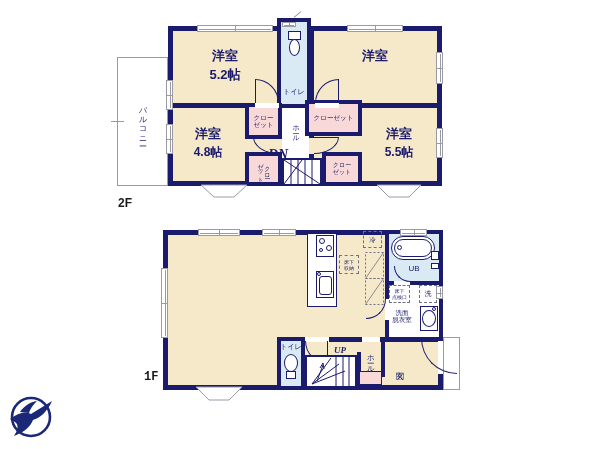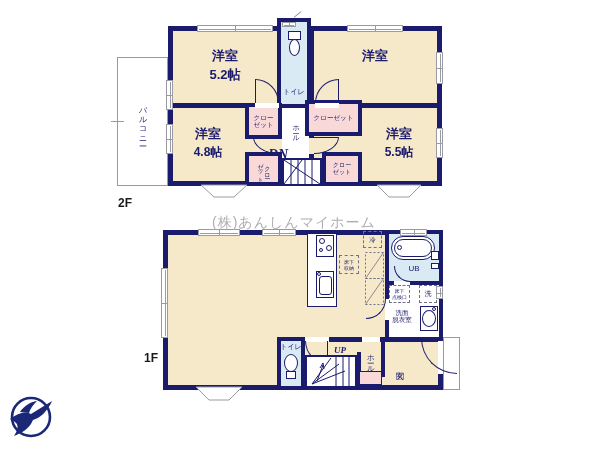--- a/index.html
+++ b/index.html
@@ -226,23 +226,22 @@
   <div class="abs win winh" style="left:198px;top:229px;width:42px;height:7px;"></div>
   <div class="abs win winh" style="left:262px;top:229px;width:34px;height:7px;"></div>
   <div class="abs win winh" style="left:400px;top:229px;width:27px;height:7px;"></div>
   <div class="abs win winv" style="left:161px;top:268px;width:7px;height:70px;"></div>
   <div class="abs win winv" style="left:436px;top:286px;width:7px;height:13px;"></div>
 
   <svg class="abs" style="left:195px;top:386px;color:var(--winline);" width="48" height="15" viewBox="0 0 48 15">
     <polygon points="1,1 47,1 34,14 14,14" fill="#fff" stroke="currentColor" stroke-width="1"></polygon>
   </svg>
 
-  <div class="abs floorlbl" style="left:144px;top:351px;">1F</div>
-
-  <div class="abs wm" style="left:212px;top:214px;">(株)あんしんマイホーム</div>
+  <div class="abs floorlbl" style="left:144px;top:370px;font-family:Liberation Mono, monospace;">1F</div>
+
 
   <svg class="abs" style="left:6px;top:388px;color:var(--logo);" width="52" height="56" viewBox="0 0 52 56">
     <circle cx="25" cy="29" r="19" fill="none" stroke="currentColor" stroke-width="2.6"></circle>
     <path fill="currentColor" d="M4,31 C12,25 19,23 25,26 L46,13 C41,24 34,30 27,32 C24,40 16,45 8,48 C12,42 13,37 9,34 C7,33 5,32 4,31 Z"></path>
     <path fill="currentColor" d="M14,24 C18,18 24,14 31,13 C27,17 24,21 23,25 Z"></path>
   </svg>
 
 </div>
 
 </body></html>

